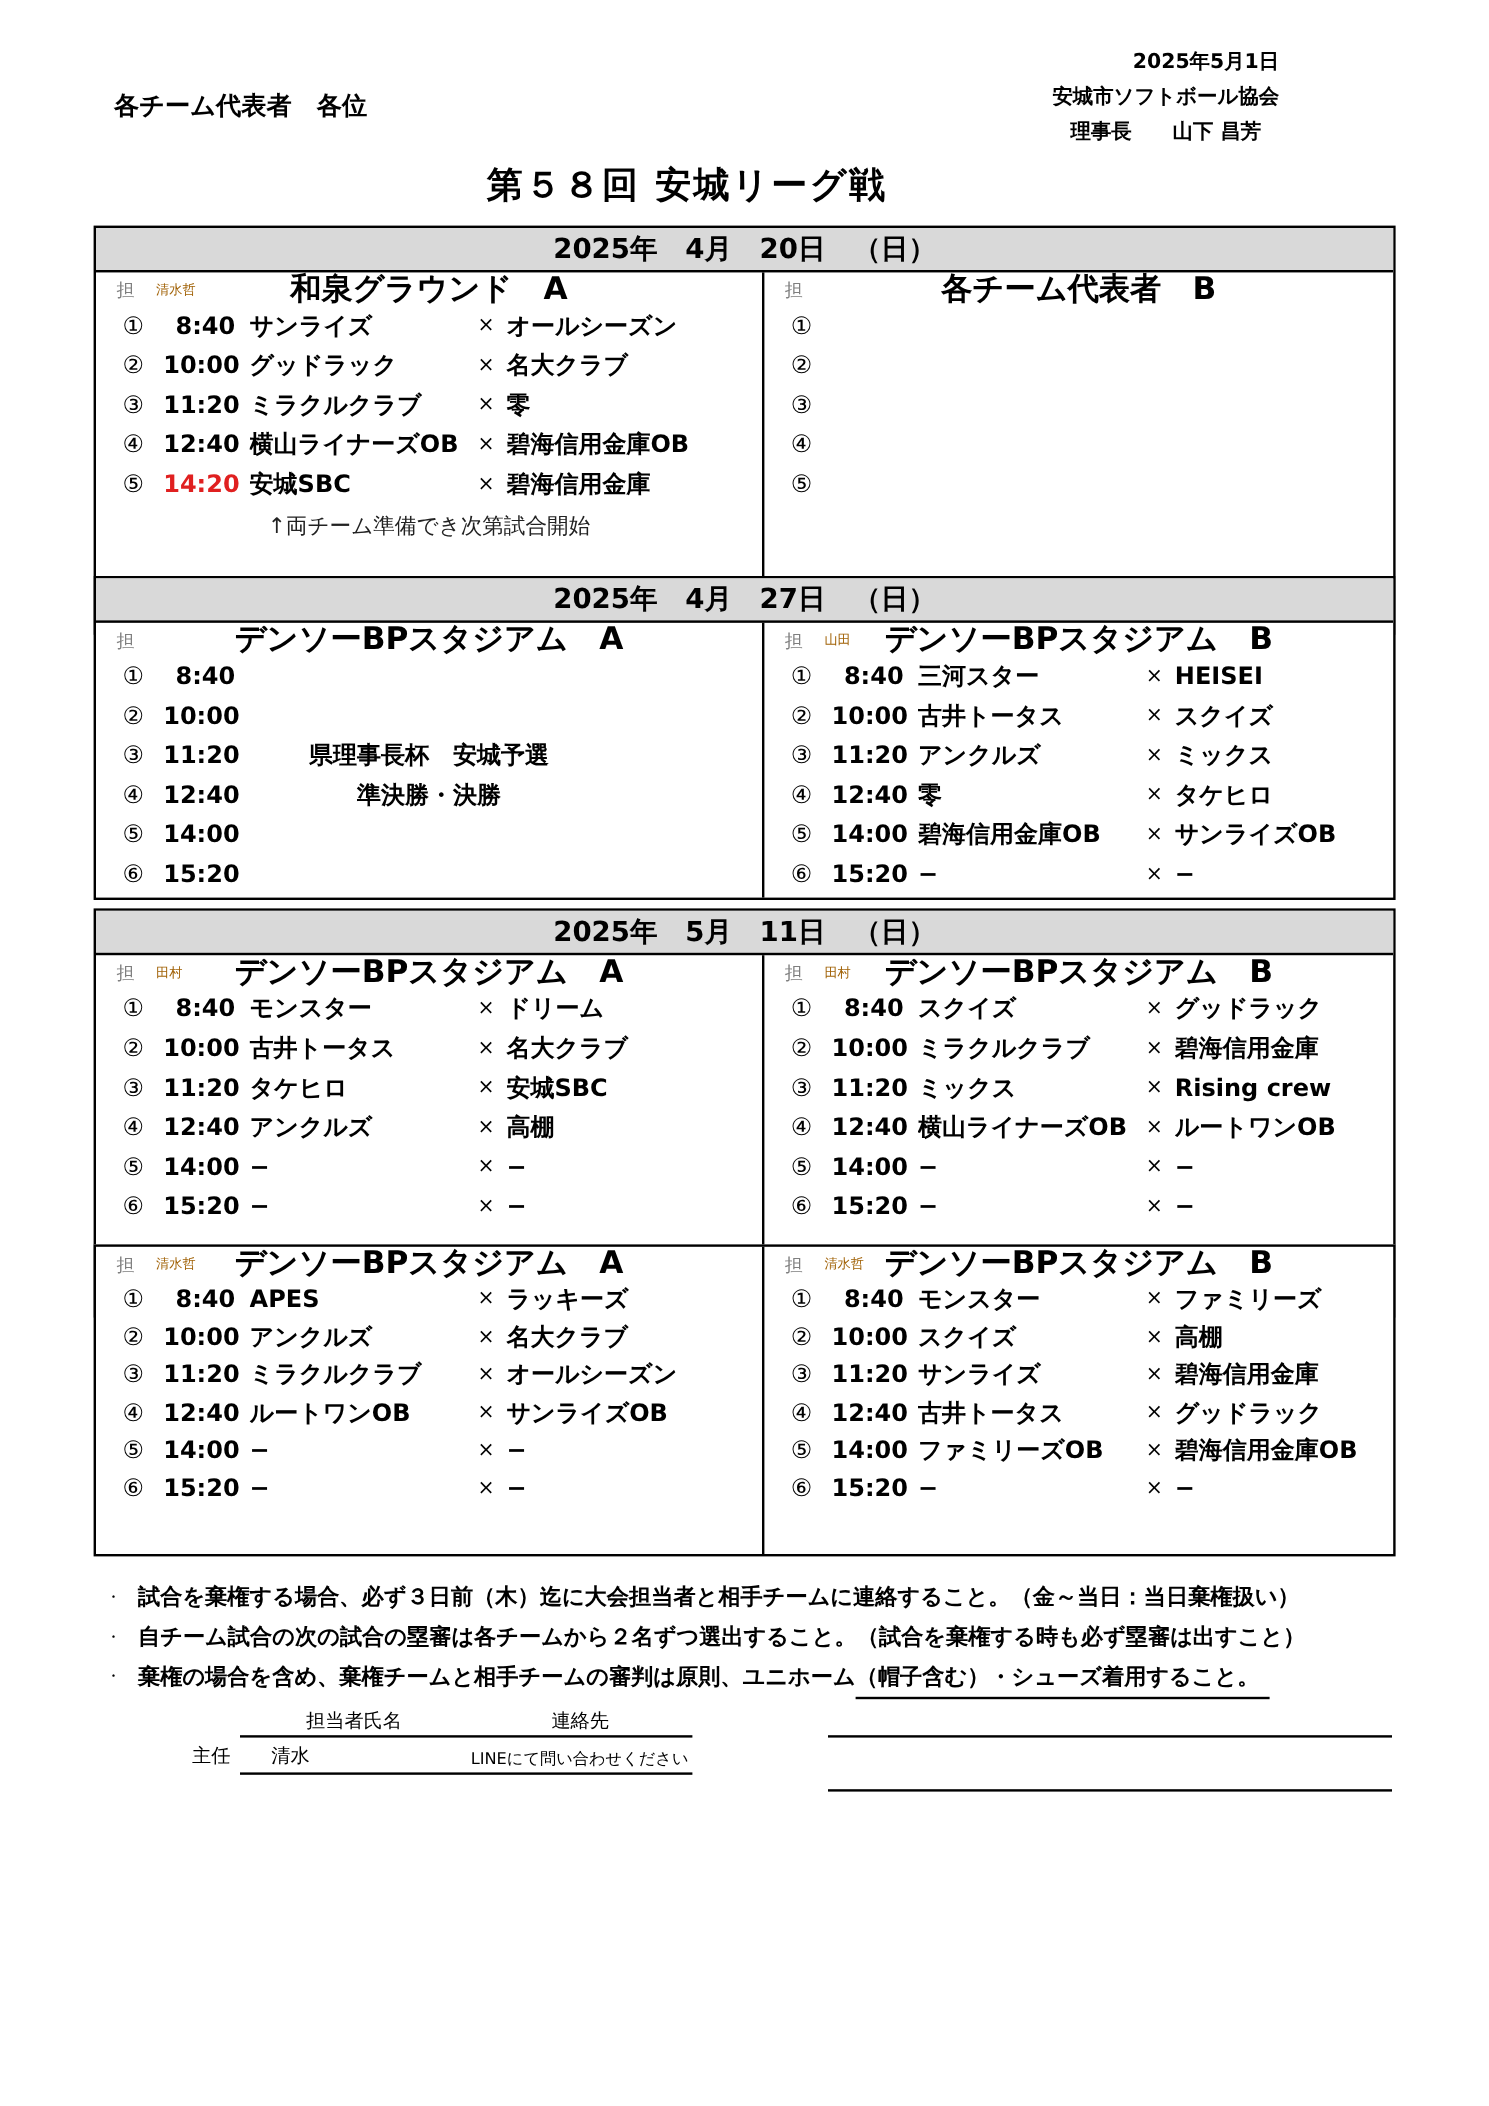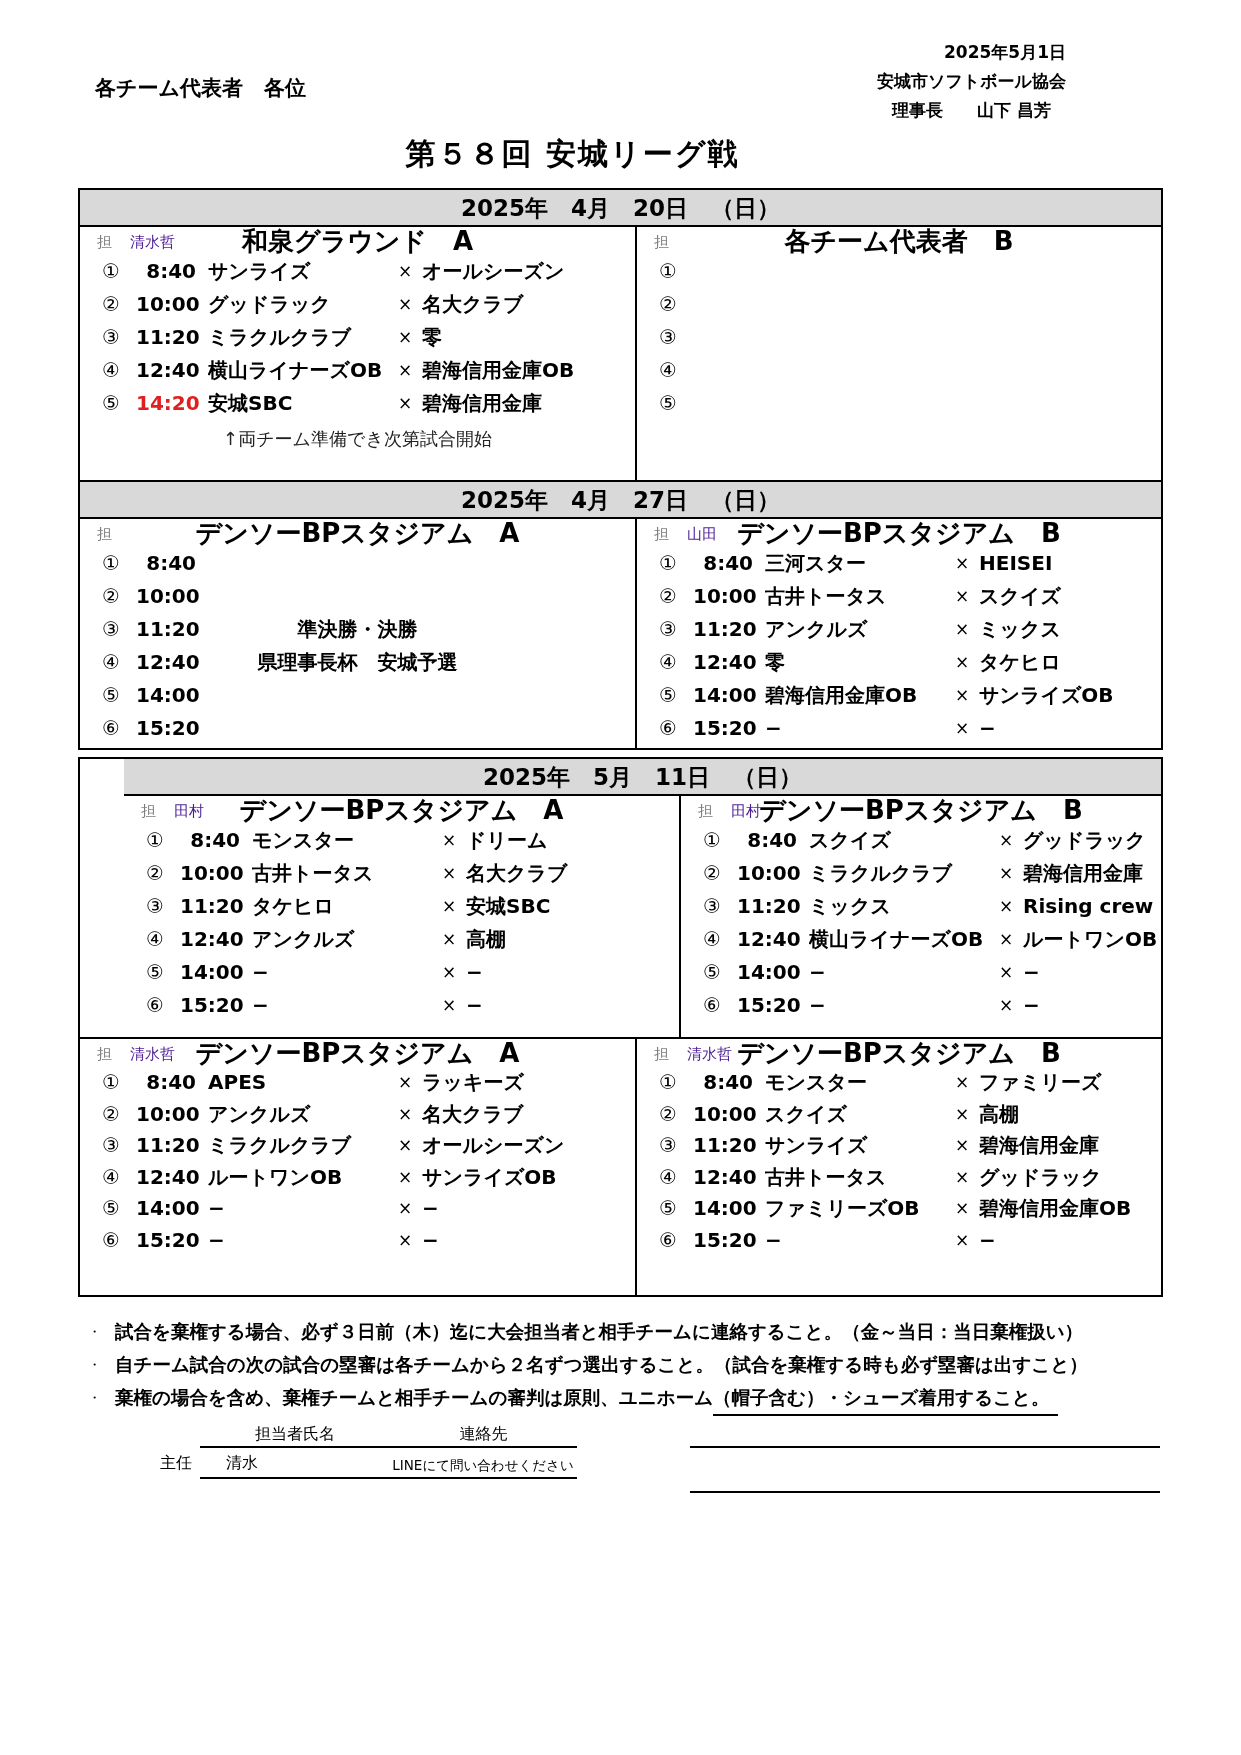--- a/index.html
+++ b/index.html
@@ -19,21 +19,21 @@
 
   
   .sched-table { position:absolute; left:78px; width:1085px; border:2px solid #000; display:flex; flex-direction:column; background:#fff; }
   .band { height:37px; border-bottom:2px solid #000; background:#d9d9d9; text-align:center; font-size:23px; font-weight:bold; line-height:36px; white-space:pre; }
   .cols { flex:1; display:flex; min-height:0; }
   .col { position:relative; }
   .col-left  { width:557px; border-right:2px solid #000; }
   .col-right { flex:1; }
   .col-header { position:relative; height:28px; line-height:28px; }
   .tan { position:absolute; left:17px; top:1px; font-size:15px; color:#7f7f7f; }
-  .tan-name { position:absolute; left:50px; top:1px; font-size:15px; color:#4c1d95; }
+  .tan-name { position:absolute; left:50px; top:1px; font-size:11px; color:#a16207; }
   .venue { text-align:center; font-size:26px; font-weight:bold; white-space:pre; }
   .row { display:flex; padding-left:22px; font-size:20px; }
   .no   { width:34px; }
   .time { width:60px; text-align:right; font-weight:bold; white-space:nowrap; }
   .t1   { margin-left:12px; width:180px; font-weight:bold; white-space:nowrap; overflow:hidden; }
   .vsx  { width:34px; text-align:center; font-size:17px; }
   .t2   { flex:1; font-weight:bold; white-space:nowrap; overflow:hidden; }
   .col-note { margin-top:4px; text-align:center; font-size:18px; color:#222; line-height:30px; }
   .overlay { position:absolute; top:94px; left:0; right:0; text-align:center; font-size:20px; font-weight:bold; line-height:33px; white-space:pre; }
 
@@ -196,21 +196,21 @@
             <span class="vsx"></span>
             <span class="t2"></span>
           </div>
           <div class="row" style="height: 33px; line-height: 33px;">
             <span class="no">⑥</span>
             <span class="time">15:20</span>
             <span class="t1"></span>
             <span class="vsx"></span>
             <span class="t2"></span>
           </div>
-          <div class="overlay"><div>準決勝・決勝</div><div>県理事長杯　安城予選</div></div>
+          <div class="overlay"><div>県理事長杯　安城予選</div><div>準決勝・決勝</div></div>
         </div>
         <div class="col col-right">
           <div class="col-header">
             <span class="tan">担</span>
             <span class="tan-name">山田</span>
             <div class="venue">デンソーBPスタジアム　B</div>
           </div>
           <div class="row" style="height: 33px; line-height: 33px;">
             <span class="no">①</span>
             <span class="time">8:40</span>
@@ -249,21 +249,21 @@
           <div class="row" style="height: 33px; line-height: 33px;">
             <span class="no">⑥</span>
             <span class="time">15:20</span>
             <span class="t1">−</span>
             <span class="vsx">×</span>
             <span class="t2">−</span>
           </div>
         </div>
       </div>
     </div>
-    <div class="sched-table" style="top: 757px; height: 341px; padding-left: 44px;">
+    <div class="sched-table" style="top: 757px; height: 341px;">
       <div class="band" style="background: rgb(217, 217, 217);">2025年　5月　11日　（日）</div>
       <div class="cols">
         <div class="col col-left">
           <div class="col-header">
             <span class="tan">担</span>
             <span class="tan-name">田村</span>
             <div class="venue">デンソーBPスタジアム　A</div>
           </div>
           <div class="row" style="height: 33px; line-height: 33px;">
             <span class="no">①</span>

